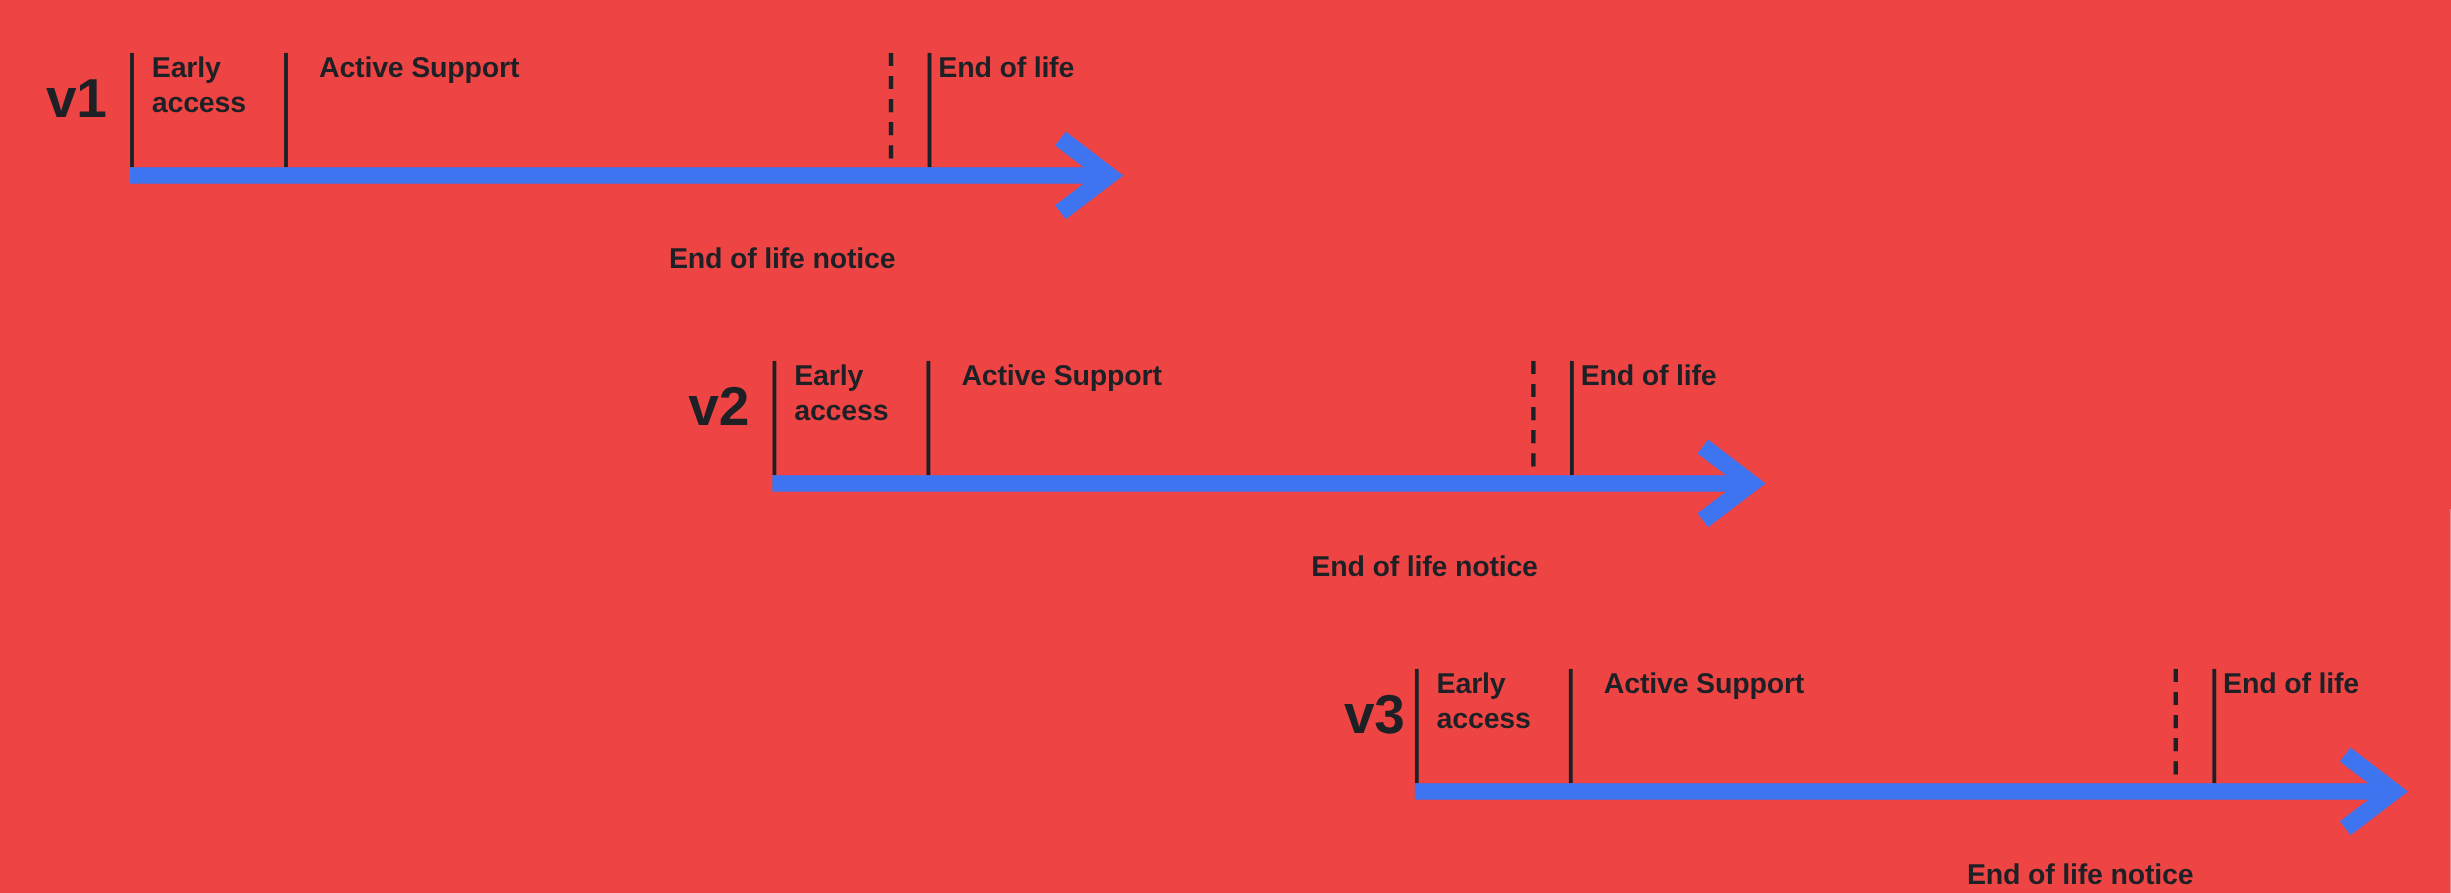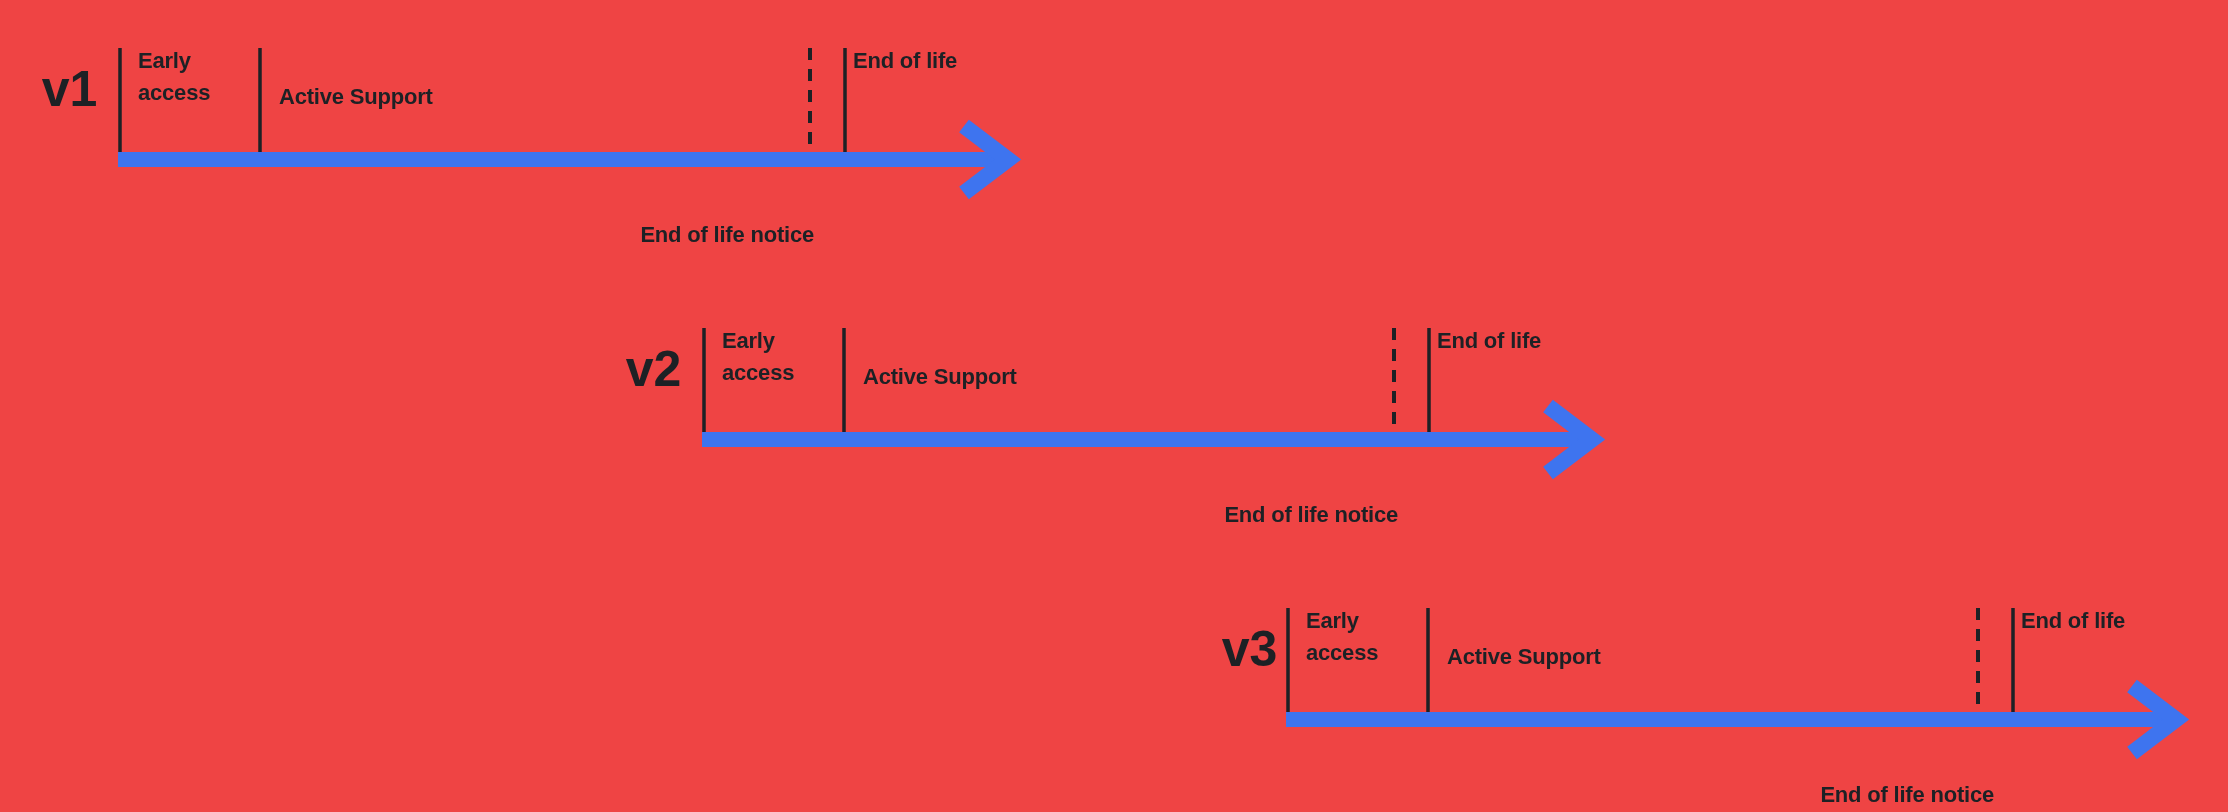--- a/index.html
+++ b/index.html
@@ -32,38 +32,38 @@
   }
   .tick{stroke:var(--ink);stroke-width:3.5;}
   .dashed{stroke:var(--ink);stroke-width:4;stroke-dasharray:12 9;}
   .bar{fill:var(--accent);}
   .chevron{stroke:var(--accent);stroke-width:16;fill:none;stroke-linejoin:miter;stroke-linecap:butt;}
 
   .lbl{
     position:absolute;
     color:var(--ink);
     font-weight:700;
-    font-size:22px;
+    font-size:26px;
     line-height:32px;
     letter-spacing:-0.2px;
     white-space:nowrap;
   }
   .version{
     right:931px;
     top:16px;
     font-size:50px;
     line-height:50px;
     text-align:right;
   }
   .early{
     left:20px;top:-3px;
     width:104px;
     white-space:normal;
   }
-  .active{left:161px;top:-3px;margin-top:36px;}
+  .active{left:172px;top:-3px;}
   .eol{left:735px;top:-3px;}
   .notice{
     right:214px;
     top:123px;
     margin-top:48px;
   }
 </style>
 </head>
 <body style="background: rgb(255, 255, 255);">
 

